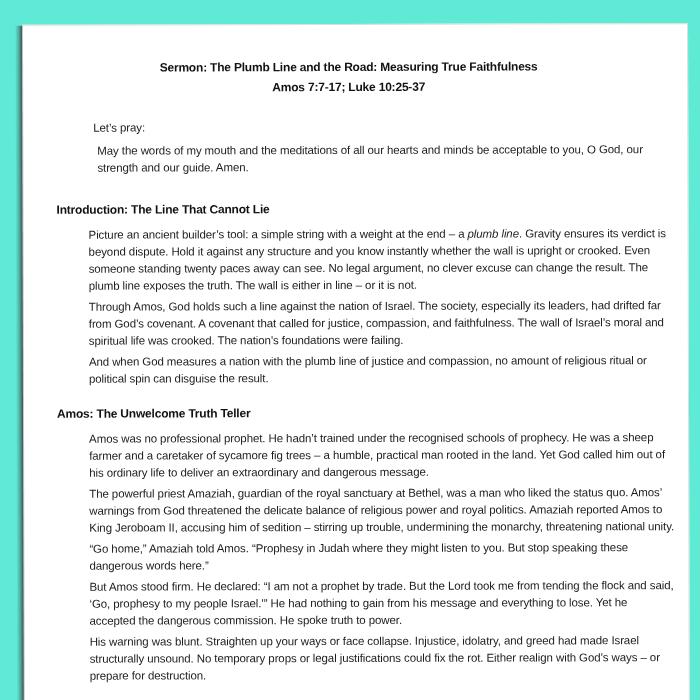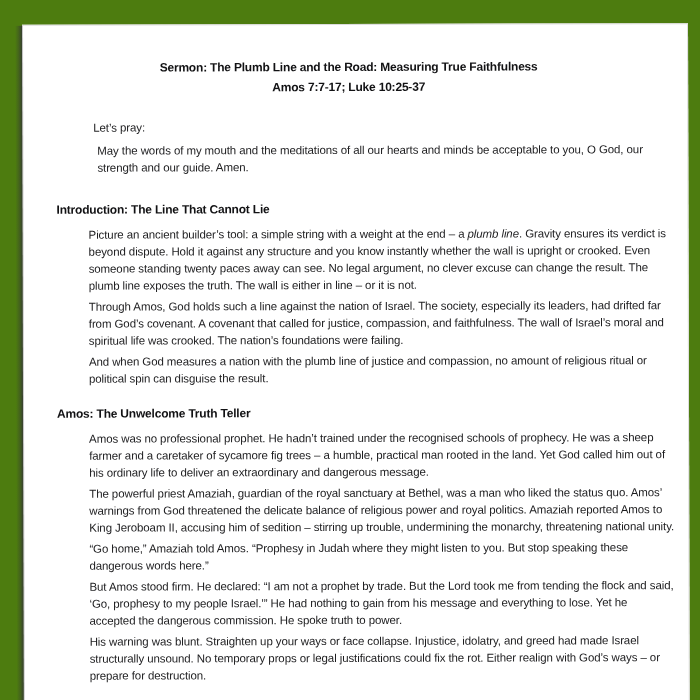--- a/index.html
+++ b/index.html
@@ -7,21 +7,21 @@
     padding: 0;
     width: 700px;
     height: 700px;
     overflow: hidden;
     background: #ffffff;
   }
   .stage {
     position: relative;
     width: 700px;
     height: 700px;
-    background: #4d7c0f;
+    background: #5eead4;
     font-family: "Liberation Sans", sans-serif;
   }
   .page {
     position: absolute;
     left: 22px;
     top: 24px;
     width: 666px;
     height: 720px;
     box-sizing: border-box;
     background: #ffffff;

